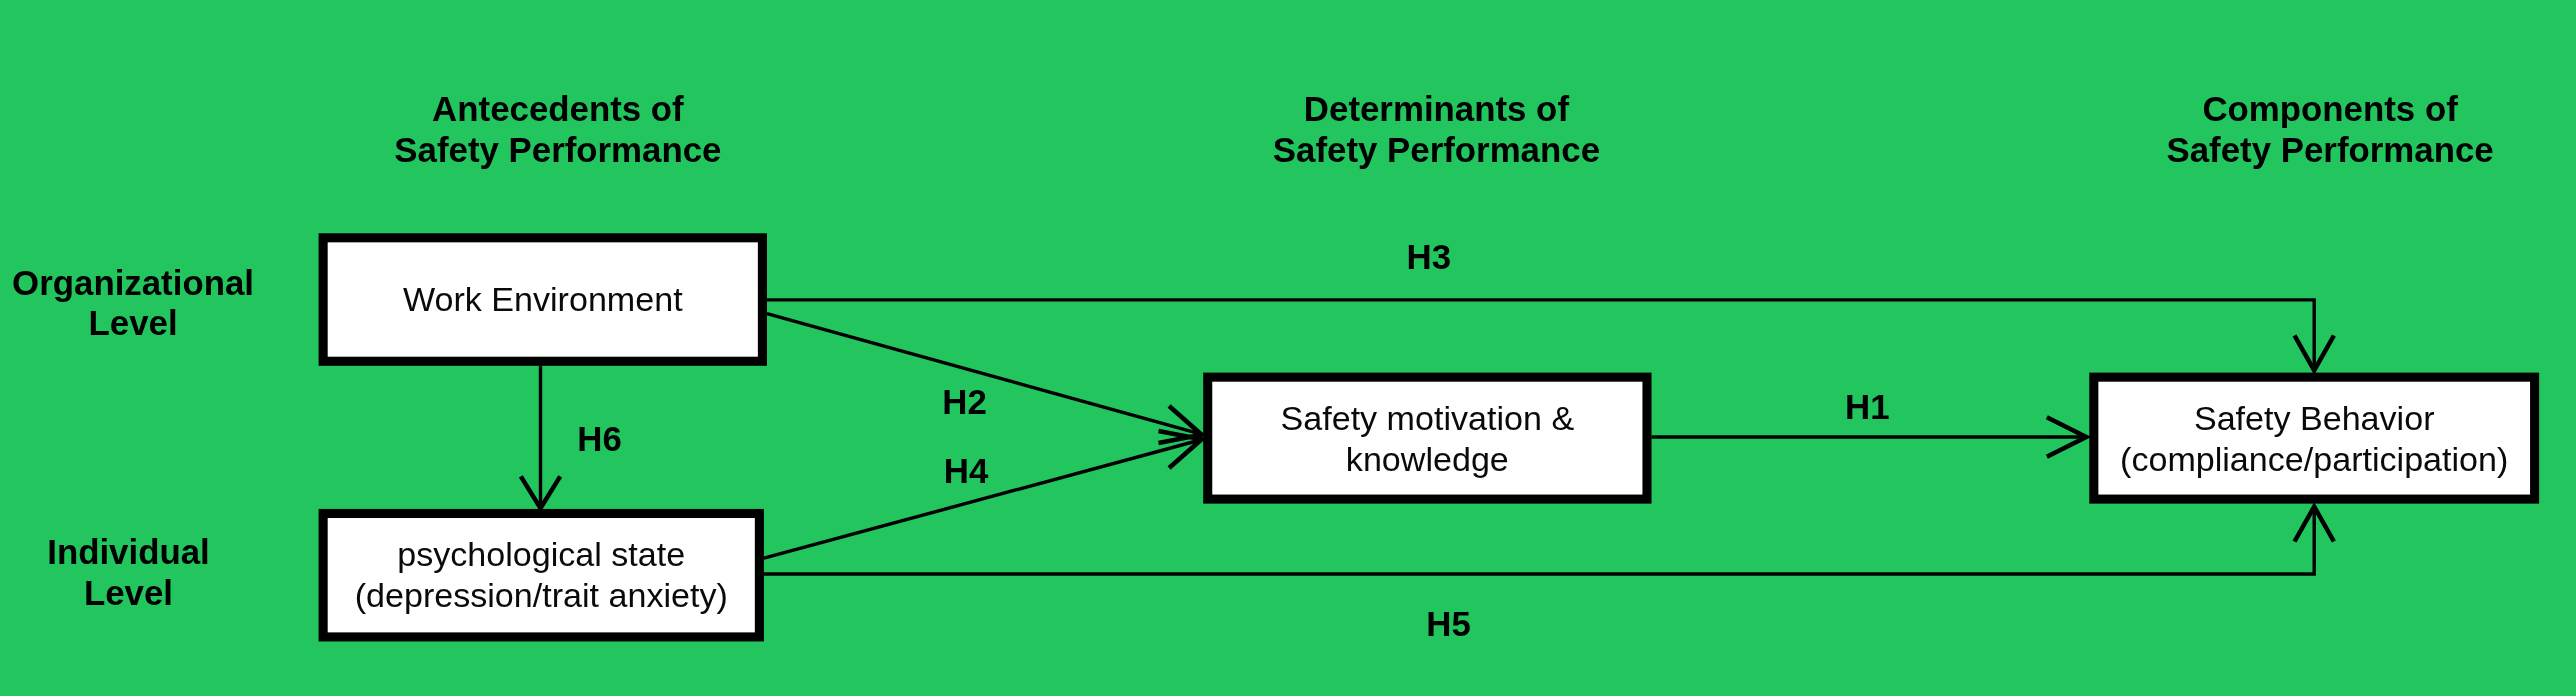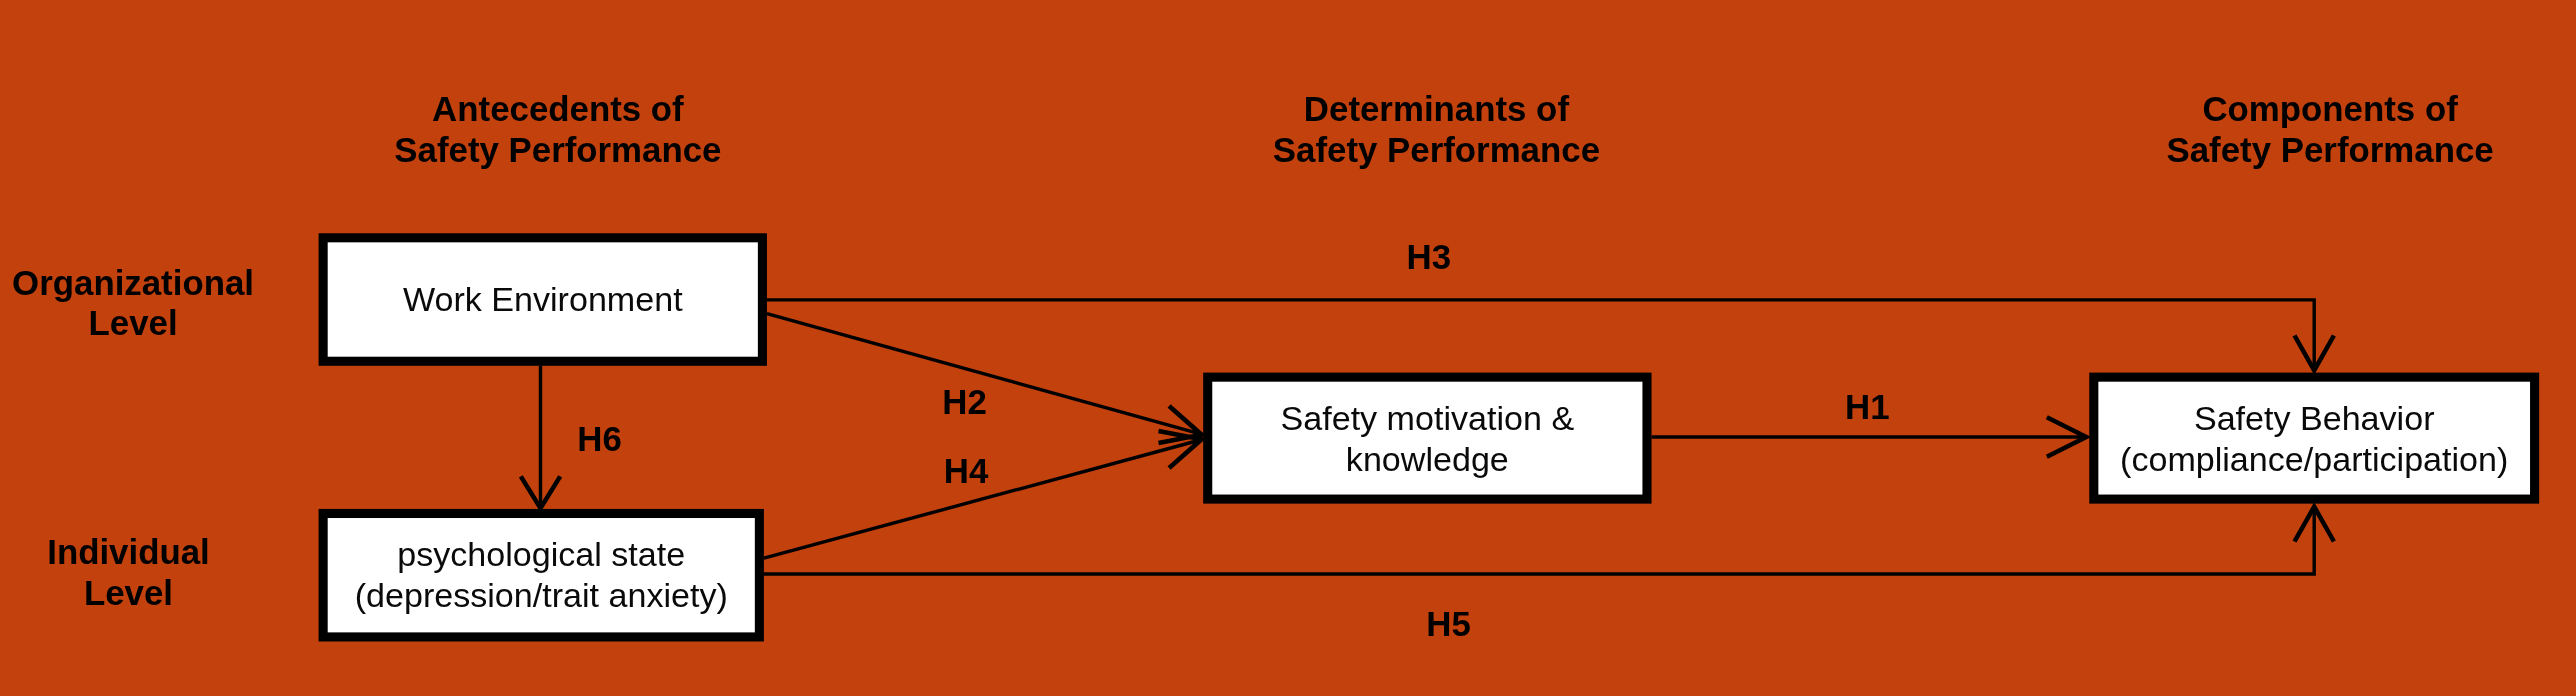--- a/index.html
+++ b/index.html
@@ -3,21 +3,21 @@
 <meta charset="utf-8">
 <style>
   html, body {
     margin: 0;
     padding: 0;
     background: #ffffff;
   }
   #figure-root {
     width: 2576px;
     height: 696px;
-    background: #c2410c;
+    background: #22c55e;
     position: relative;
     overflow: hidden;
   }
   svg { display: block; }
 
   .col-header, .row-label, .hyp-label {
     font-family: "Liberation Sans", "DejaVu Sans", sans-serif;
     font-weight: bold;
     font-size: 46px;
     fill: #000000;

